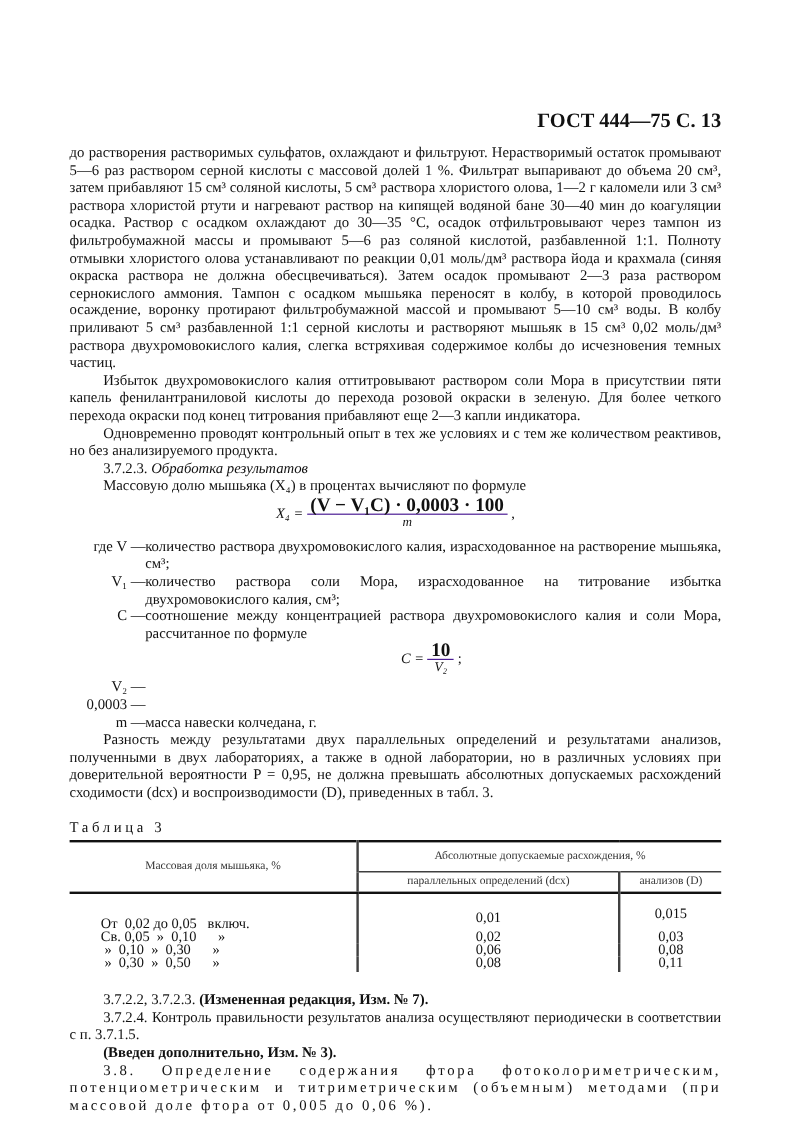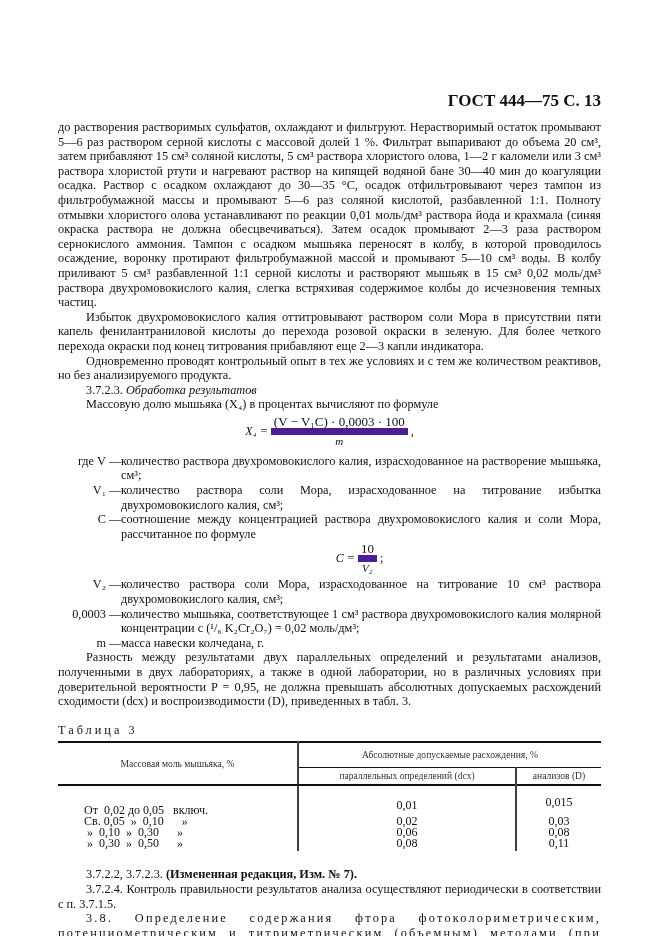--- a/index.html
+++ b/index.html
@@ -4,21 +4,21 @@
 <style>
   html, body { margin:0; padding:0; background:#fff; }
   body { width:661px; height:936px; position:relative; overflow:hidden;
          font-family:"Liberation Serif", "DejaVu Serif", serif; color:#111; }
   .page-header { position:absolute; top:91px; right:60px; font-weight:bold; font-size:17px; }
   .content { position:absolute; left:58px; top:120px; width:543px; font-size:12.3px; line-height:14.6px; }
   p { margin:0; text-align:justify; }
   .ind { text-indent:28px; }
   .formula { text-align:center; margin:4px 0 6px 0; font-size:12px; }
   .frac { display:inline-block; vertical-align:middle; text-align:center; }
-  .frac .num { display:block; border-bottom:7px solid #4c1d95; padding:0 3px; font-size:13px; line-height:12px; }
+  .frac .num { display:block; border-bottom:1px solid #4c1d95; padding:0 3px; font-size:16px; line-height:12px;font-weight:bold; }
   .frac .den { display:block; font-size:11px; line-height:13px; font-style:italic; }
   .defs { margin-left:0; }
   .def { display:flex; }
   .def .sym { width:48px; text-align:right; flex-shrink:0; white-space:nowrap; padding-right:3px; }
   .def .dash { width:12px; flex-shrink:0; }
   .def .txt { flex:1; text-align:justify; }
   .caption { text-align:left; letter-spacing:3px; margin:14px 0 4px 0; }
   table { width:543px; border-collapse:collapse; font-size:9.6px; }
   table th { font-weight:normal; color:#333; padding:0; text-align:center; }
   table .h1 { height:24px; }
@@ -77,42 +77,40 @@
       <i>C =</i>
       <span class="frac">
         <span class="num">10</span>
         <span class="den">V₂</span>
       </span>
       <span>;</span>
     </div>
     <div class="def">
       <span class="sym">V₂</span>
         <span class="dash">—</span>
-      <span class="txt">количество раствора соли Мора, израсходованное на титрование 10 см³ раствора двухромовокислого калия, см³;</span>
     </div>
     <div class="def">
       <span class="sym">0,0003</span>
         <span class="dash">—</span>
-      <span class="txt">количество мышьяка, соответствующее 1 см³ раствора двухромовокислого калия молярной концентрации c (¹/₆ K₂Cr₂O₇) = 0,02 моль/дм³;</span>
     </div>
     <div class="def">
       <span class="sym">m</span>
         <span class="dash">—</span>
       <span class="txt">масса навески колчедана, г.</span>
     </div>
   </div>
 
   <p class="ind">Разность между результатами двух параллельных определений и результатами анализов, полученными в двух лабораториях, а также в одной лаборатории, но в различных условиях при доверительной вероятности P = 0,95, не должна превышать абсолютных допускаемых расхождений сходимости (dсх) и воспроизводимости (D), приведенных в табл. 3.</p>
 
   <div class="caption">Таблица 3</div>
 
   <table>
     <tbody>
         <tr class="tbl-top">
-      <th rowspan="2" class="h1 tbl-hb">Массовая моль мышьяка, %</th>
+      <th rowspan="2" class="h1 tbl-hb">Массовая доля мышьяка, %</th>
       <th colspan="2" class="h1 vr hr">Абсолютные допускаемые расхождения, %</th>
     </tr>
     <tr class="tbl-hb">
       <th class="h2 vr">параллельных определений (dсх)</th>
       <th class="h2 vr">анализов (D)</th>
     </tr>
     <tr>
       <td class="left" style="padding-top:19px">От  0,02 до 0,05   включ.</td>
       <td class="vr" style="padding-top:8px">0,01</td>
       <td class="vr" style="padding-top:3px">0,015</td>
@@ -133,15 +131,16 @@
       <td class="vr" style="padding-bottom:2px">0,11</td>
     </tr>
   </tbody>
     </table>
 
   <p class="ind" style="margin-top:16px">
     <span>3.7.2.2, 3.7.2.3.</span>
     <span class="bold">(Измененная редакция, Изм. № 7).</span>
   </p>
   <p class="ind">3.7.2.4. Контроль правильности результатов анализа осуществляют периодически в соответствии с п. 3.7.1.5.</p>
+  <p class="ind bold">(Введен дополнительно, Изм. № 3).</p>
   <p class="ind sp">3.8. Определение содержания фтора фотоколориметрическим, потенциометрическим и титриметрическим (объемным) методами (при массовой доле фтора от 0,005 до 0,06 %).</p>
 
 </div>
 
 </body></html>

